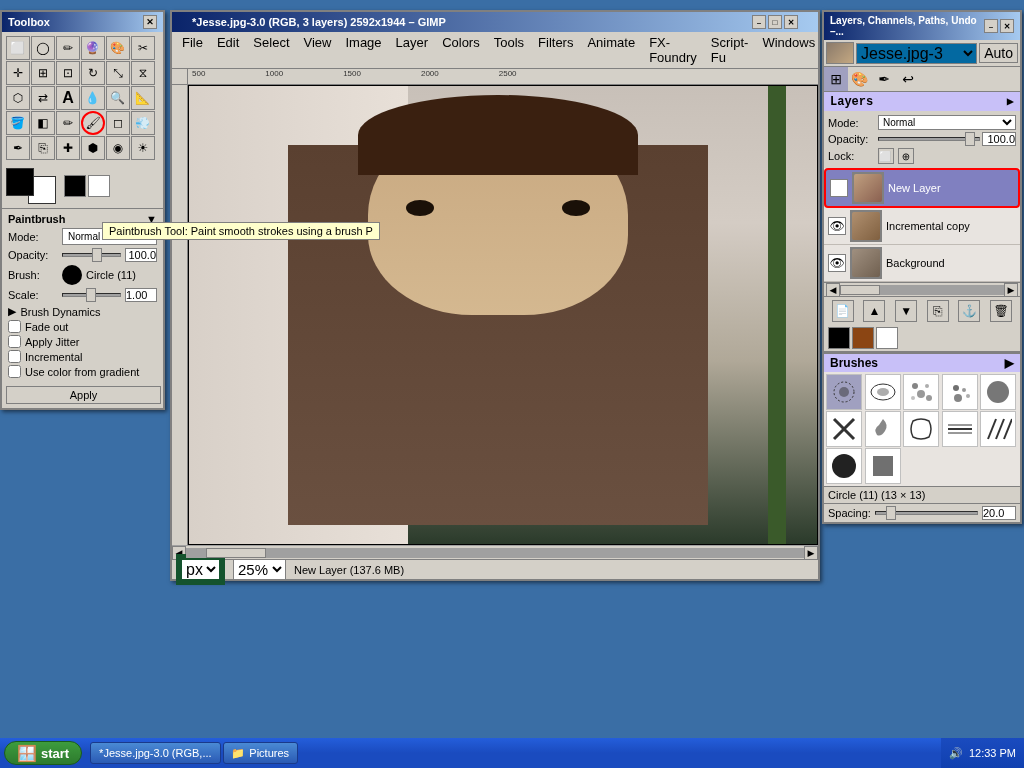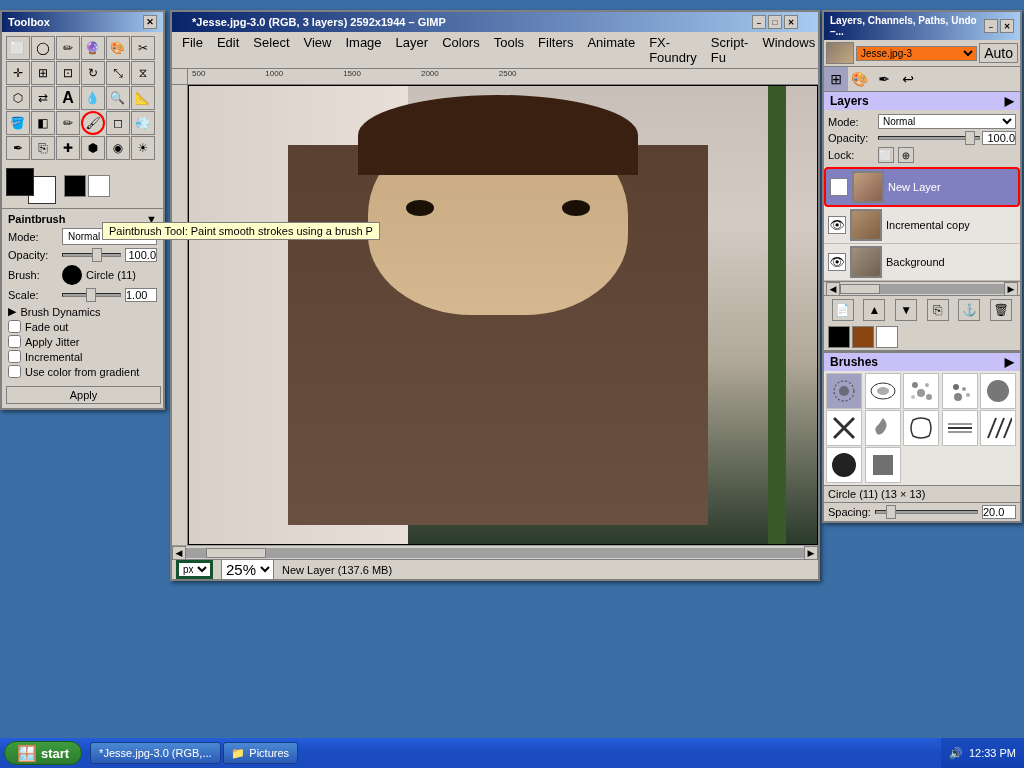--- a/index.html
+++ b/index.html
@@ -121,31 +121,31 @@
     #layers-panel .win-titlebar {
       font-size: 10px;
     }
 
     
     #img-selector {
       display: flex; align-items: center; padding: 2px; gap: 2px;
       background: #d4d0c8; border-bottom: 1px solid #808080;
     }
     .img-thumb { width: 28px; height: 22px; background: #a09080; border: 1px solid #808080; }
-    .img-select { flex: 1; font-size: 10px; background: #f97316; border: 1px solid #808080; }
+    .img-select { flex: 1; font-size: 16px; background: #0369a1; border: 1px solid #808080; }
     .auto-btn { font-size: 14px; background: #d4d0c8; border: 1px solid #808080; padding: 1px 4px; cursor: pointer; }
 
     
     #layer-tabs { display: flex; background: #d4d0c8; border-bottom: 1px solid #808080; }
     .layer-tab-icon { width: 24px; height: 24px; display: flex; align-items: center; justify-content: center; cursor: pointer; font-size: 14px; }
     .layer-tab-icon.active { background: #a0a0c0; }
 
     #layers-header { 
       background: #c8c0f8; padding: 2px 6px; font-weight: bold; font-size: 12px;
-      display: flex; align-items: center; justify-content: space-between;
+      display: flex; align-items: center; justify-content: space-between; font-family: Liberation Mono, monospace;
     }
 
     
     .layers-controls { padding: 2px 4px; }
     .layers-ctrl-row { display: flex; align-items: center; gap: 4px; margin: 2px 0; }
     .ctrl-label { width: 46px; font-size: 11px; }
     .mode-select { flex: 1; font-size: 10px; background: white; border: 1px solid #808080; }
     .opacity-ctrl { flex: 1; display: flex; align-items: center; gap: 2px; }
     .opacity-num { width: 34px; font-size: 11px; background: white; border: 1px solid #808080; text-align: right; }
     .lock-icon { width: 16px; height: 16px; background: #d4d0c8; border: 1px solid #808080; display: flex; align-items: center; justify-content: center; font-size: 10px; }
@@ -402,21 +402,21 @@
 
     <div class="hscrollbar">
       <div class="hscrollbar-btn">◀</div>
       <div class="hscrollbar-track">
         <div class="hscrollbar-thumb"></div>
       </div>
       <div class="hscrollbar-btn">▶</div>
     </div>
 
     <div id="gimp-statusbar">
-      <select style="font-size:10px;background:white;border:3px solid #14532d;">
+      <select style="font-size:16px;background:white;border:6px solid #14532d;">
         <option>px</option>
       </select>
       <select style="font-size:15px;background:white;border:1px solid #808080;">
         <option>25%</option>
       </select>
       <span>New Layer (137.6 MB)</span>
     </div>
   </div>
 
   <div id="layers-panel">

